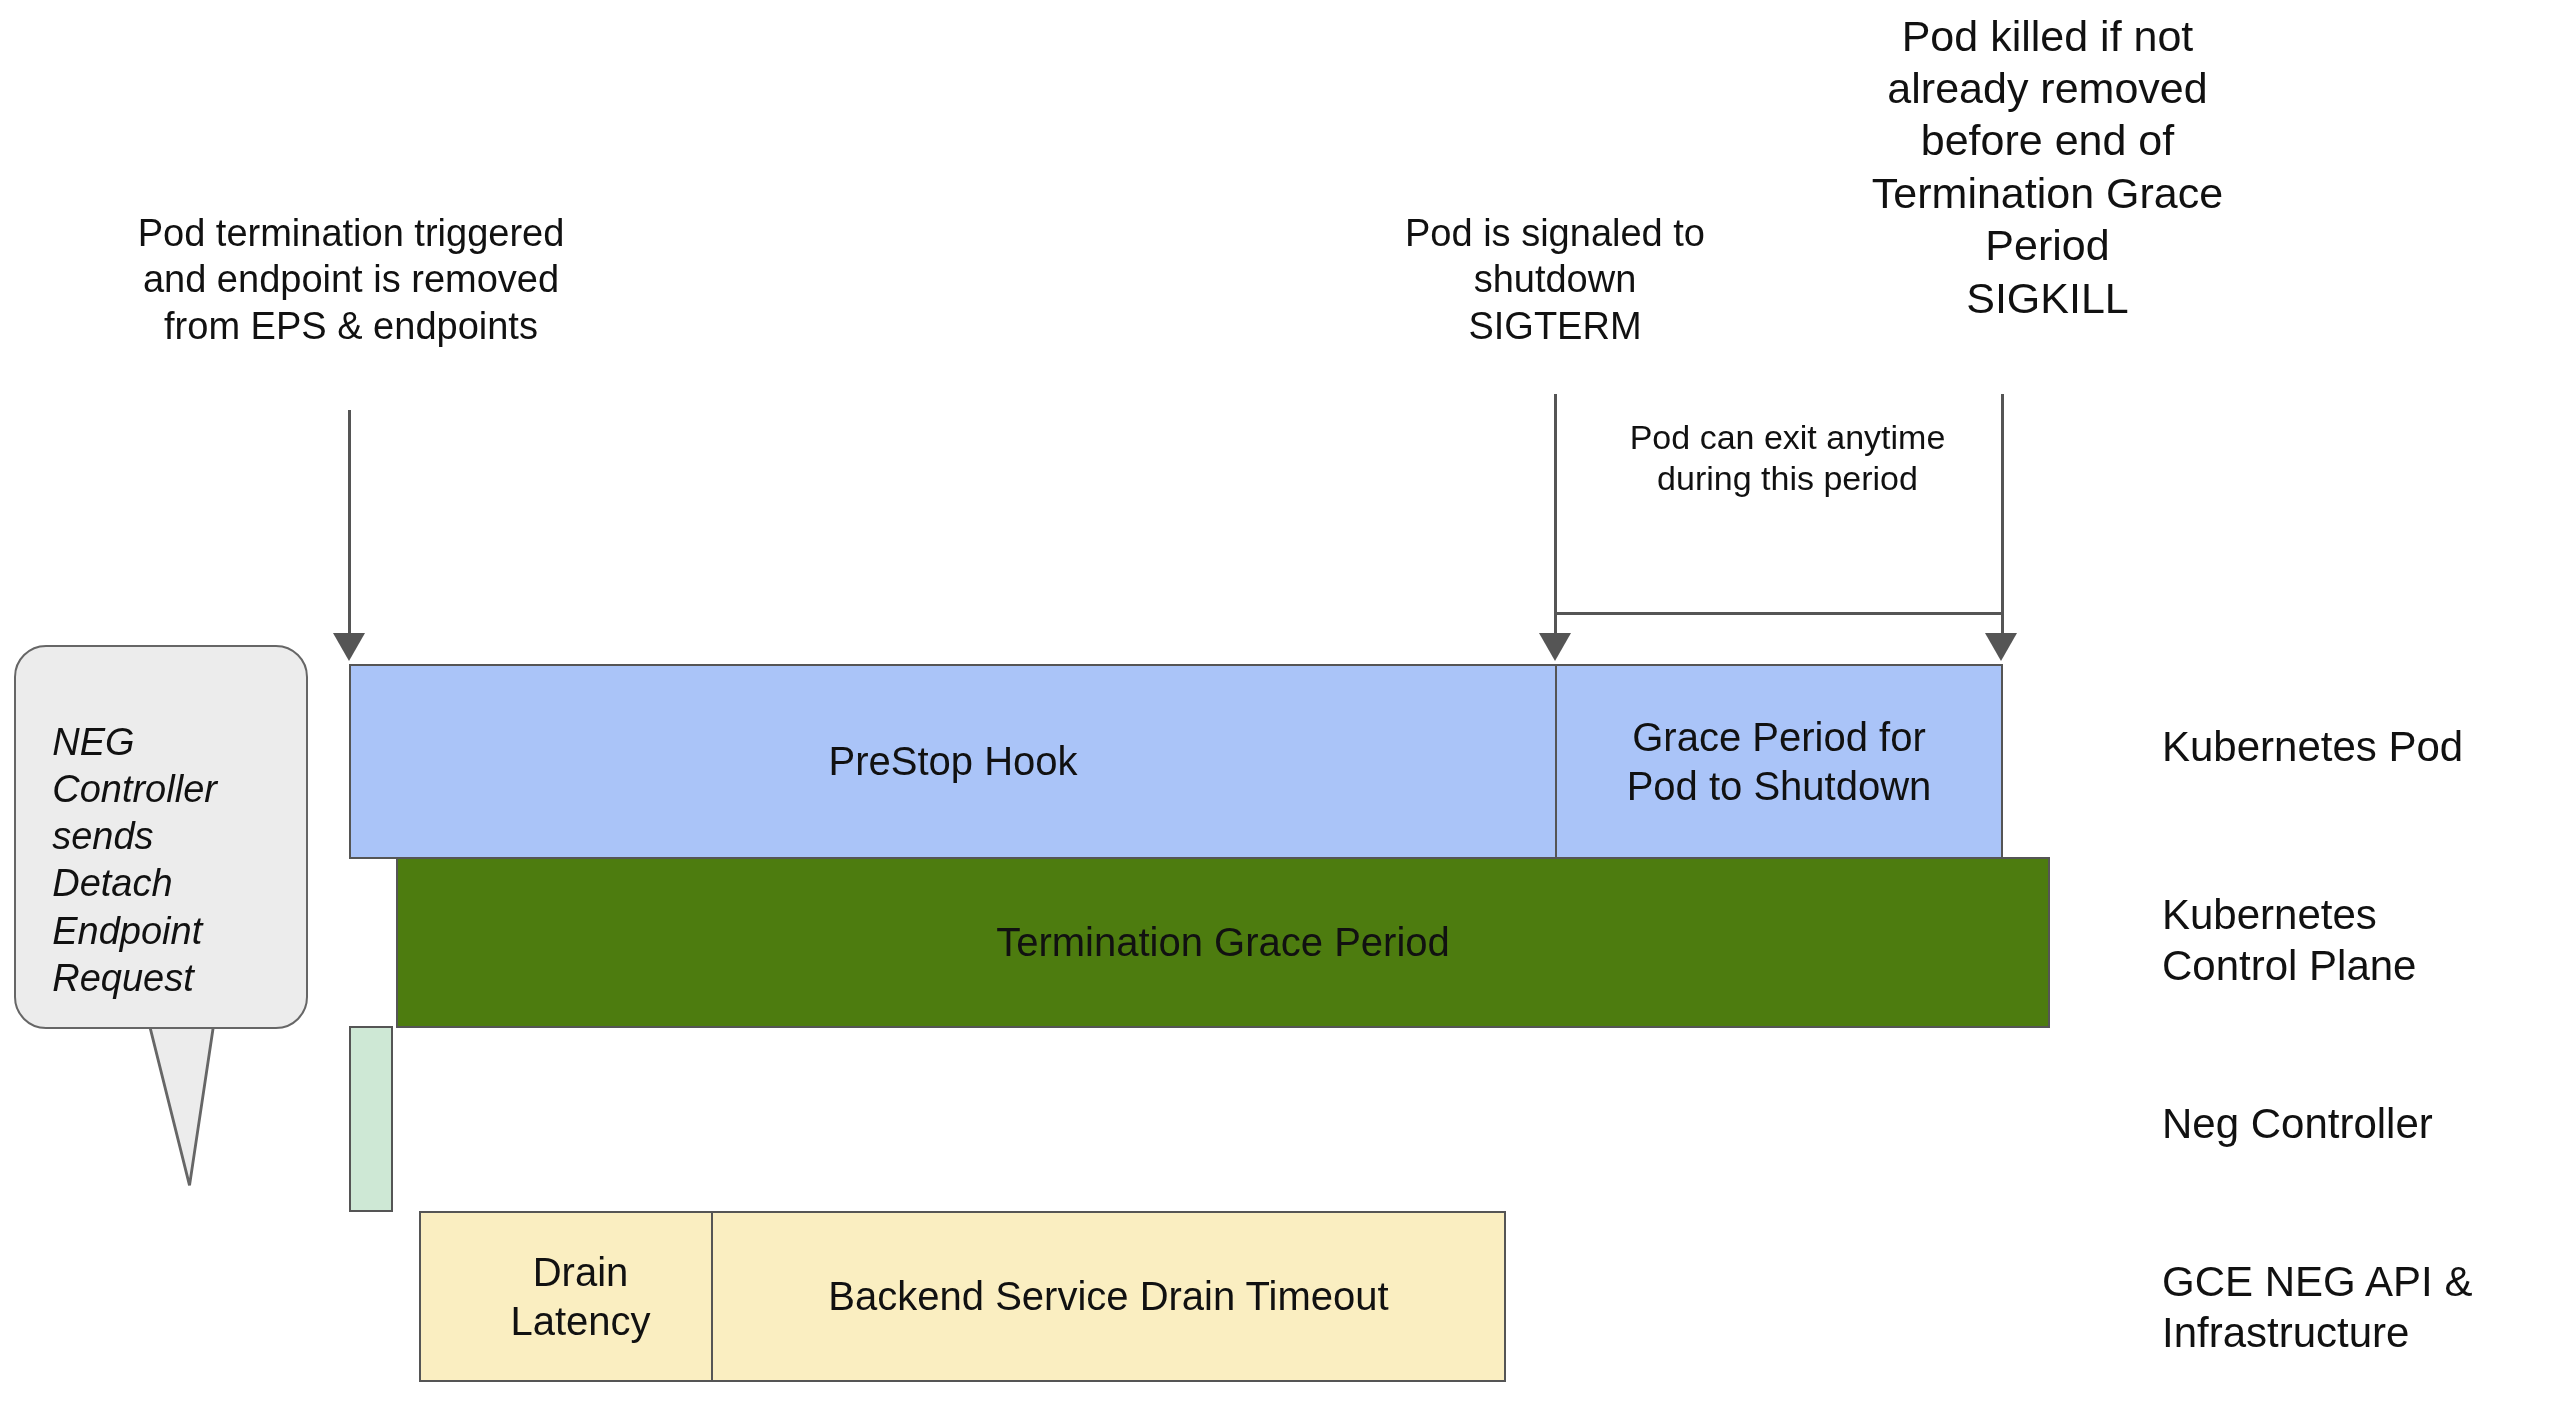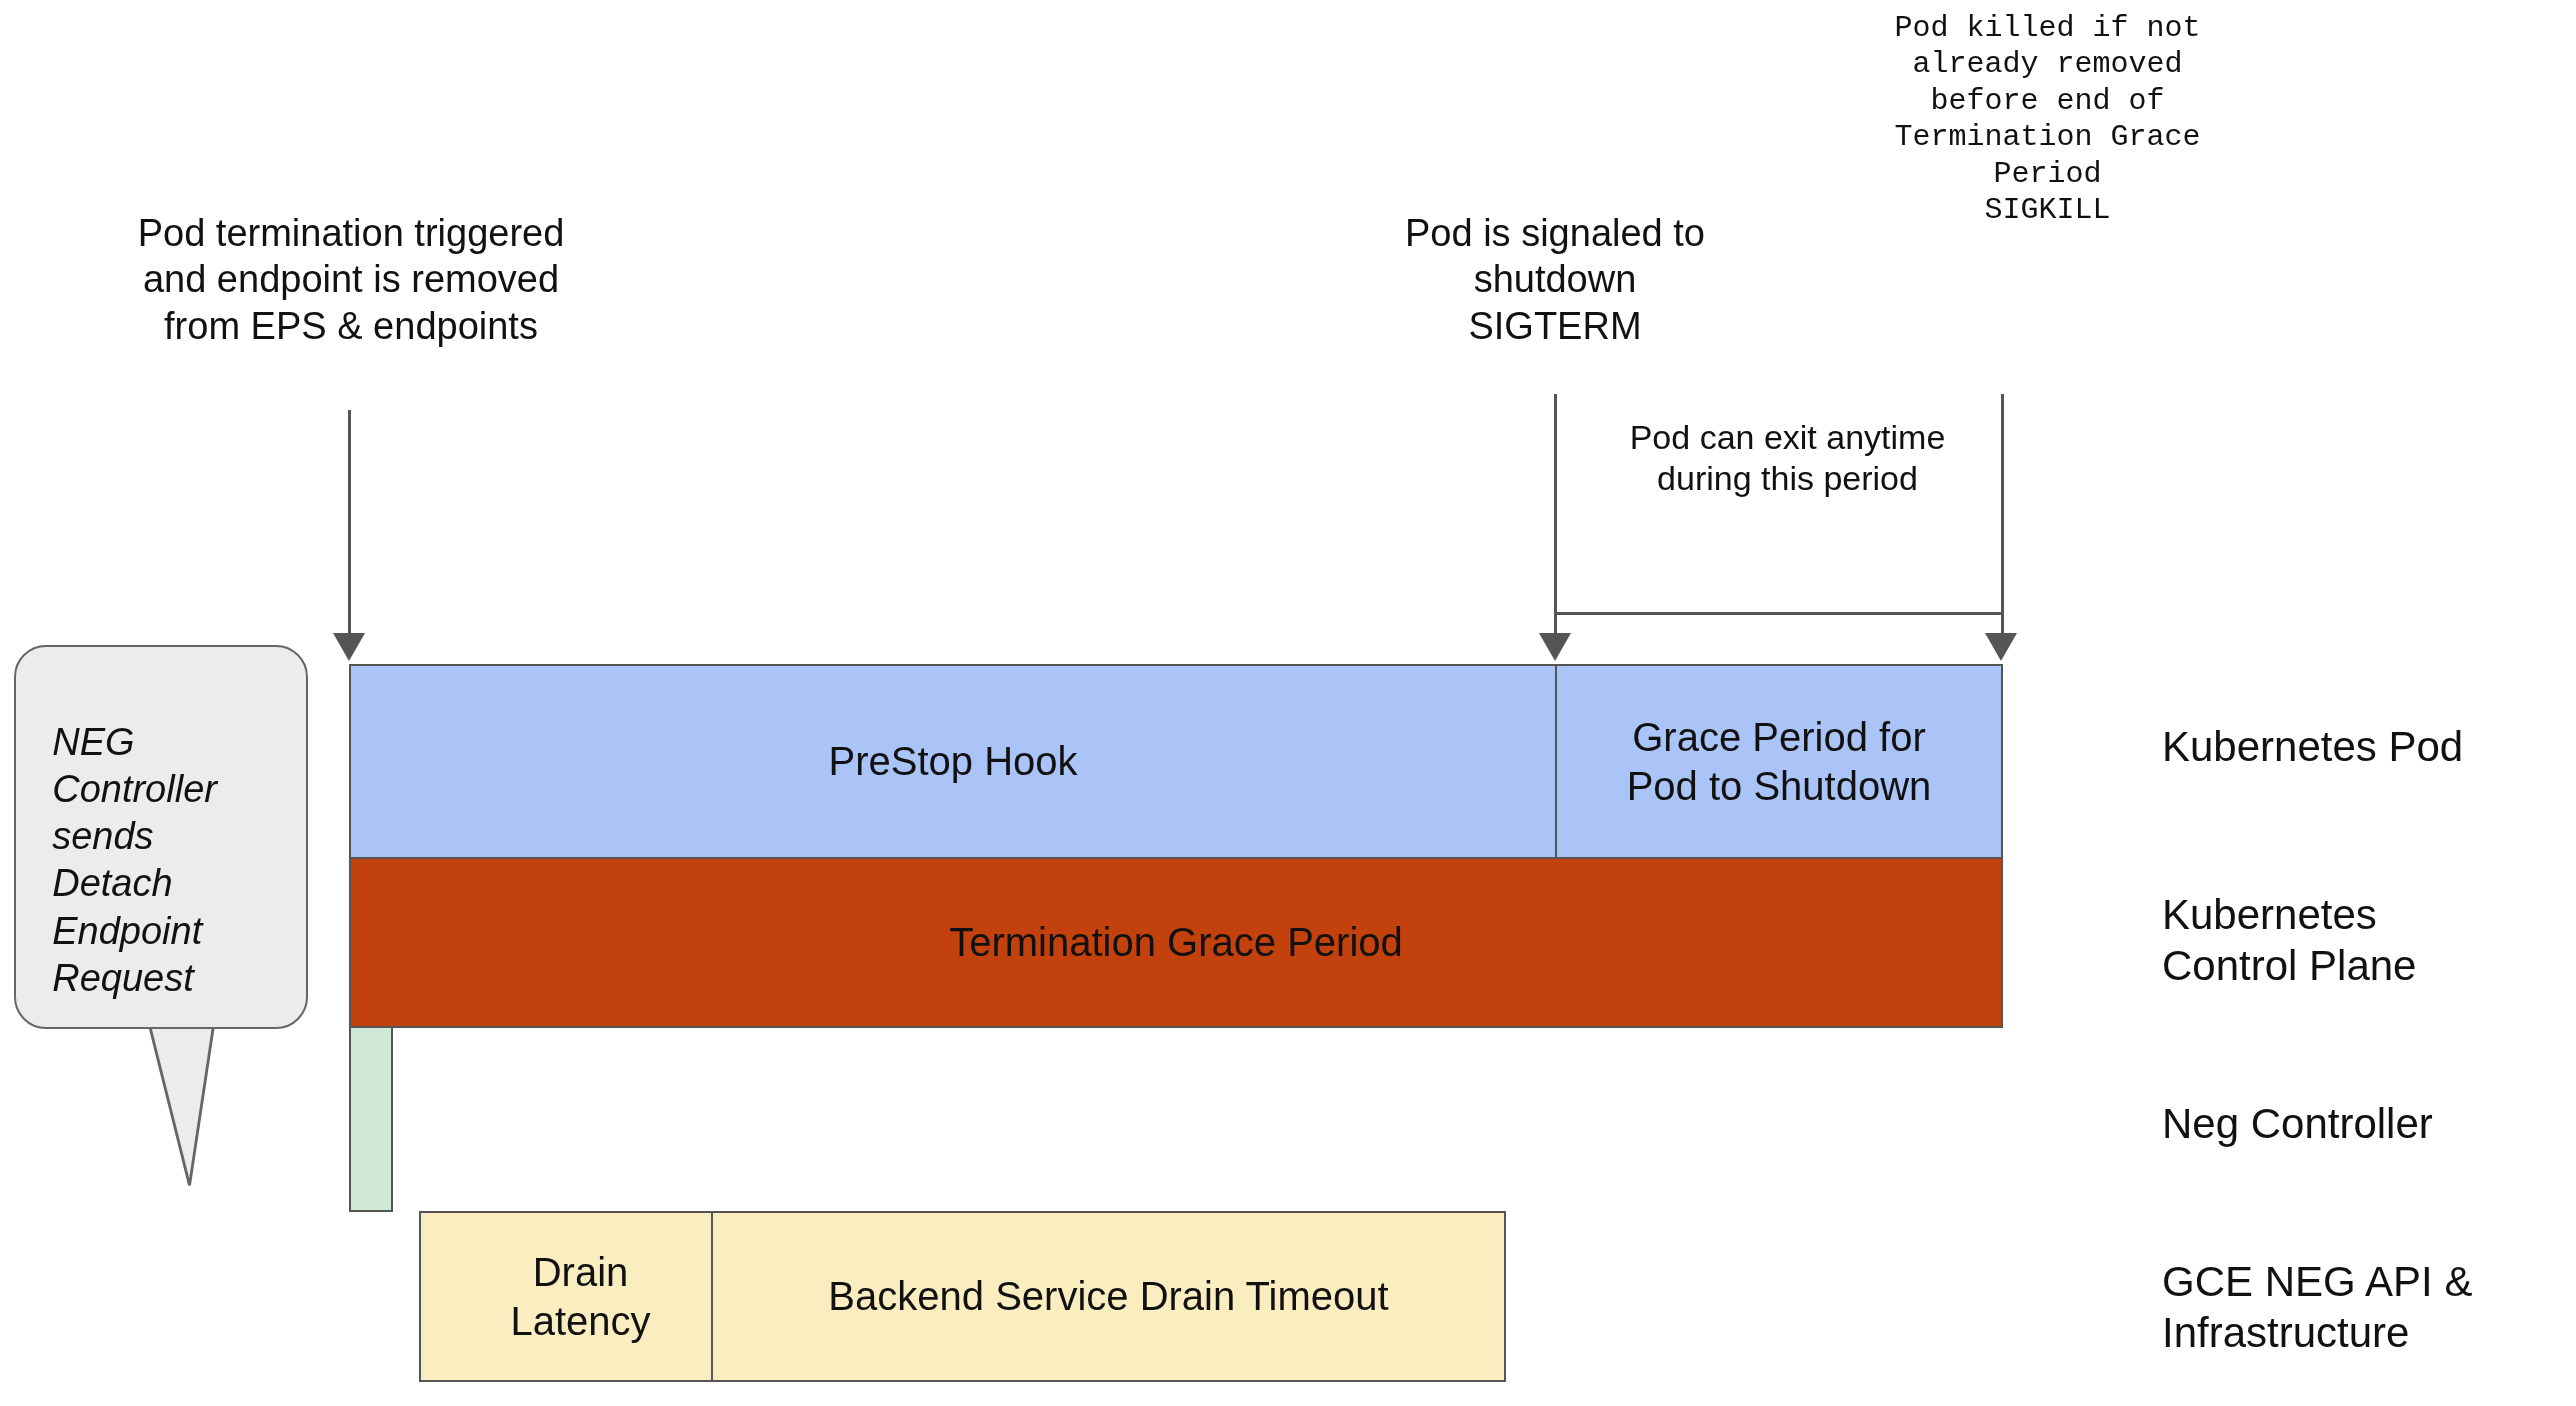--- a/index.html
+++ b/index.html
@@ -12,21 +12,21 @@
   .arrow-head{position:absolute;width:0;height:0;
       border-left:16px solid transparent;border-right:16px solid transparent;
       border-top:28.4px solid #555;}
   .hline{position:absolute;height:2.8px;background:#555;}
 
   .bar{position:absolute;border:2.8px solid #555;box-sizing:border-box;
        display:flex;align-items:center;justify-content:center;text-align:center;
        line-height:1.22;color:#111;}
 
   .c-blue{background:#aac4f8;}
-  .c-ltblue{background:#c2410c;}
+  .c-ltblue{background:#4d7c0f;margin-left:47px;}
   .c-green{background:#cee8d5;}
   .c-yellow{background:#faeec1;}
 
   .legend{position:absolute;line-height:1.22;color:#111;white-space:pre-line;}
 
   .bubble{position:absolute;background:#ececec;border:2.8px solid #666;
           border-radius:32px;box-sizing:border-box;padding:25px 25px 19px 36px;
           line-height:1.24;color:#111;white-space:pre-line;font-style:italic;}
   .bubble-tail{position:absolute;overflow:visible;}
 </style>
@@ -36,21 +36,21 @@
 <div id="stage">
 
   <div class="anno" style="left:38px;top:210px;width:626px;font-size:38px;">Pod termination triggered
 and endpoint is removed
 from EPS &amp; endpoints</div>
 
   <div class="anno" style="left:1261px;top:210px;width:588px;font-size:38px;">Pod is signaled to
 shutdown
 SIGTERM</div>
 
-  <div class="anno" style="left:1801px;top:9.5px;width:493px;font-size:30px;font-family:Liberation Mono, monospace;">Pod killed if not
+  <div class="anno" style="left:1801px;top:9.5px;width:493px;font-size:43px;">Pod killed if not
 already removed
 before end of
 Termination Grace
 Period
 SIGKILL</div>
 
   <div class="anno" style="left:1574px;top:417px;width:427px;font-size:34px;">Pod can exit anytime
 during this period</div>
 
   <div class="arrow-line" style="left:348px;top:410px;height:228px;"></div>

